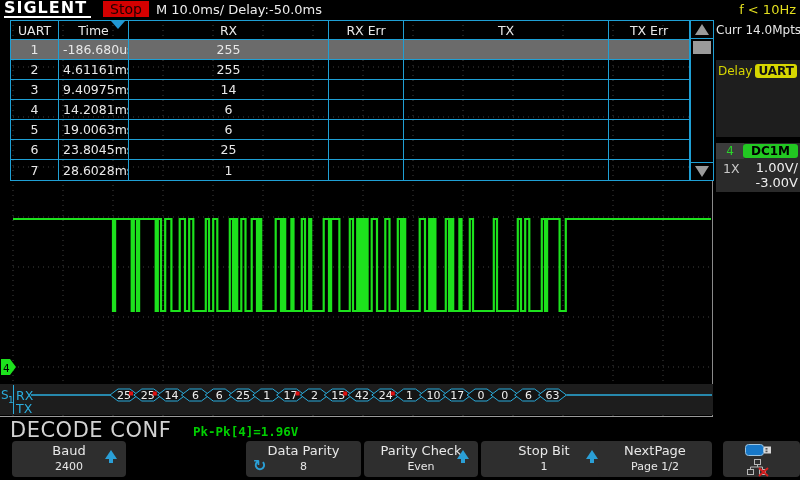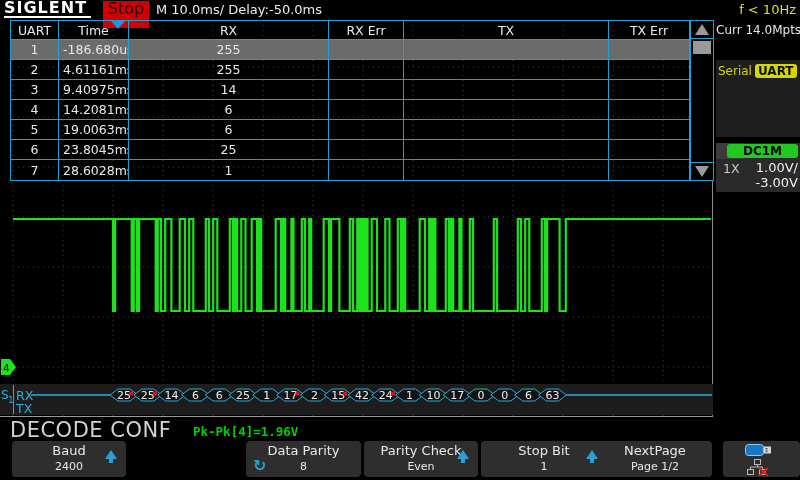--- a/index.html
+++ b/index.html
@@ -4,22 +4,22 @@
 <style>
   html,body{margin:0;padding:0;background:#000;}
   #screen{position:relative;width:800px;height:480px;background:#000;overflow:hidden;
           font-family:"DejaVu Sans",sans-serif;color:#e8e8e8;}
   :root{--cyan:#1f9fd4;--green:#1de21d;--red:#d40000;--yellow:#e3df1f;}
 
   
   .topbar{position:absolute;left:0;top:0;width:800px;height:20px;background:#000;}
   .logo{position:absolute;left:4px;top:0px;font-size:16px;font-weight:bold;letter-spacing:1px;
         color:#fff;border-bottom:2px solid #fff;padding:0 4px 0 0;line-height:16px;}
-  .runstate{position:absolute;left:103px;top:1px;width:46px;height:27px;background:#d40000;
-        color:#200000;font-size:16px;text-align:center;line-height:16px;}
+  .runstate{position:absolute;left:103px;top:1px;width:46px;height:16px;background:#d40000;
+        color:#200000;font-size:14px;text-align:center;line-height:16px;}
   .timebase{position:absolute;left:156px;top:2px;font-size:13px;color:#ececec;}
   .freq{position:absolute;right:4px;top:2px;font-size:13px;color:var(--yellow);}
 
   
   #wave-svg{position:absolute;left:0;top:20px;}
   #bus-svg{position:absolute;left:0;top:384px;}
   .busfont{font-family:"DejaVu Sans",sans-serif;}
 
   
   #decode-table{position:absolute;left:10px;top:20px;width:678px;height:159px;
@@ -54,21 +54,21 @@
   #sidebar{position:absolute;left:716px;top:20px;width:84px;height:397px;}
   .sb-line{height:20px;font-size:12px;color:#e6e6e6;white-space:nowrap;line-height:20px;}
   .serial-panel{position:absolute;left:0;top:40px;width:84px;height:77px;background:#1e1e1e;}
   .serial-row{padding:2px 0 0 2px;font-size:12px;line-height:18px;white-space:nowrap;}
   .serial-label{color:#d6d600;}
   .serial-badge{background:#d6d600;color:#111;font-weight:bold;border-radius:3px;padding:0 3px;margin-left:3px;}
   .chanbox{position:absolute;left:0;top:123px;width:84px;height:49px;background:#2a2a2a;}
   .chan-tab{position:absolute;left:0;top:0;width:28px;height:16px;background:#3b3b3b;
         color:#2ad42a;font-size:12px;text-align:center;line-height:16px;}
   .chan-coupling{position:absolute;right:2px;top:1px;background:#22c822;color:#000;
-        font-weight:bold;font-size:12px;border-radius:3px;padding:0 16px;line-height:14px;}
+        font-weight:bold;font-size:12px;border-radius:3px;padding:0 8px;line-height:14px;}
   .chan-probe{position:absolute;left:7px;top:18px;font-size:12.5px;color:#c8c8c8;}
   .chan-scale{position:absolute;right:2px;top:17px;font-size:13px;color:#efefef;}
   .chan-offset{position:absolute;right:2px;top:32px;font-size:13px;color:#efefef;}
 
   
   .decode-title{position:absolute;left:10px;top:418px;font-size:21px;color:#d2d2d2;letter-spacing:0.5px;}
   .pkpk{position:absolute;left:193px;top:424px;font-size:12.5px;font-weight:bold;
         font-family:"DejaVu Sans Mono",monospace;color:#00cf00;}
 
   
@@ -204,21 +204,21 @@
     <div class="sb-space"></div>
     <div class="sb-btn sb-down">
       <div class="tri-down"></div>
     </div>
   </div>
 
   <div id="sidebar">
     <div class="sb-line">Curr 14.0Mpts</div>
     <div class="serial-panel">
       <div class="serial-row">
-        <span class="serial-label">Serial</span><span class="serial-badge">UART</span>
+        <span class="serial-label">Delay</span><span class="serial-badge">UART</span>
       </div>
     </div>
     <div class="chanbox">
       <div class="chan-tab">4</div>
       <div class="chan-coupling">DC1M</div>
       <div class="chan-probe">1X</div>
       <div class="chan-scale">1.00V/</div>
       <div class="chan-offset">-3.00V</div>
     </div>
   </div>

